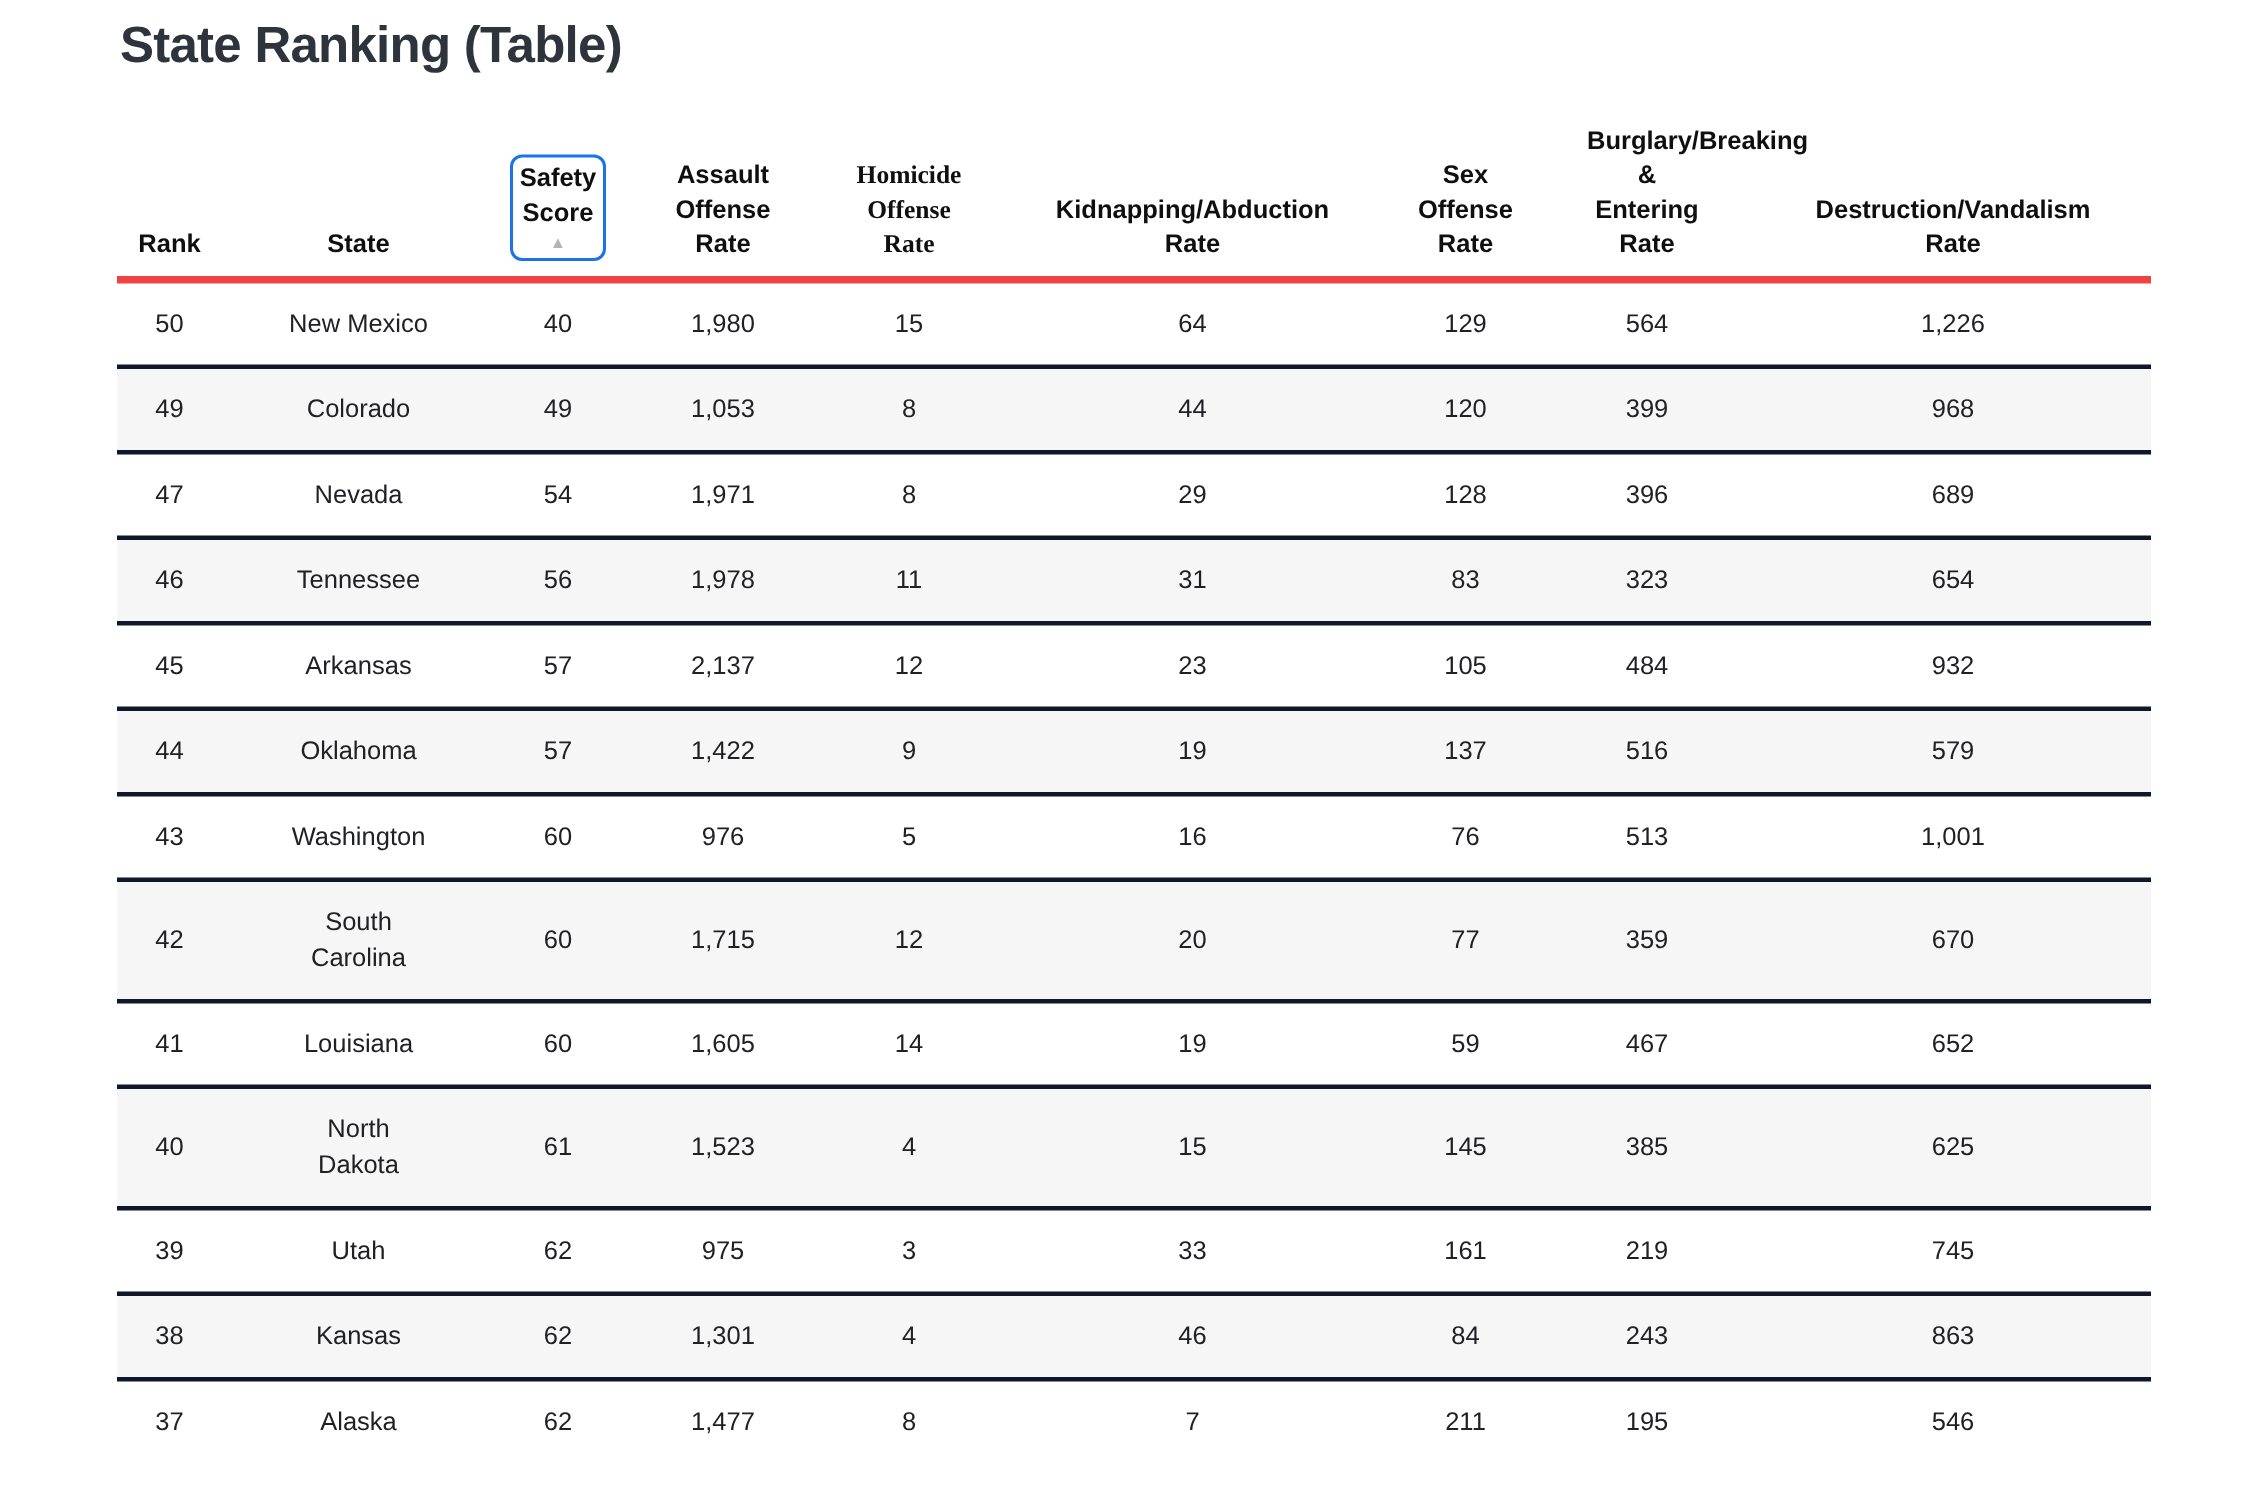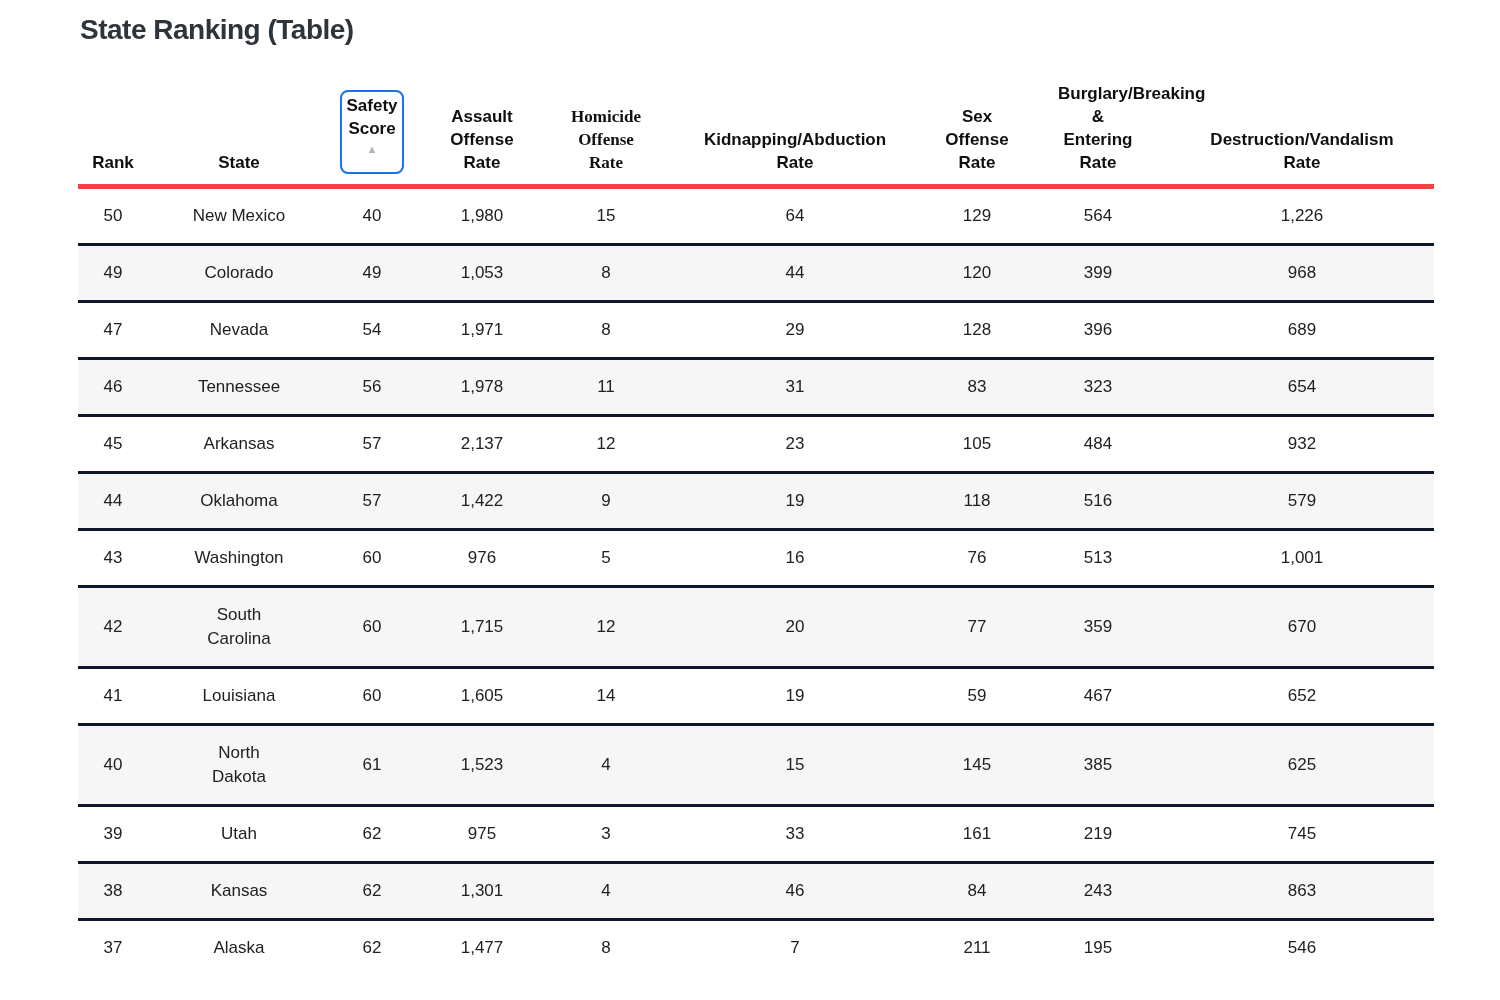--- a/index.html
+++ b/index.html
@@ -7,21 +7,21 @@
     margin: 0; padding: 0;
     width: 1500px; height: 1000px;
     overflow: hidden;
     background: #ffffff;
     font-family: "Liberation Sans", sans-serif;
   }
   .report { padding: 8px 0 0 78px; }
 
   .page-title {
     margin: 0 0 0 2px;
-    font-size: 28px;
+    font-size: 34px;
     line-height: 44px;
     font-weight: 700;
     color: #2e343b;
     letter-spacing: -0.5px;
   }
 
   table.ranking {
     border-collapse: collapse;
     table-layout: fixed;
     width: 1356px;
@@ -44,21 +44,21 @@
   .c5 .hdr { max-width: 200px; text-align: center; }
   .c6 .hdr { max-width: 70px; }
   .c7 .hdr { max-width: 80px; }
   .c8 .hdr { max-width: 212px; }
 
   .sort-box {
     display: inline-flex;
     flex-direction: column;
     border: 2px solid #1a73e8;
     border-radius: 8px;
-    padding: 2px 3px 16px 3px;
+    padding: 2px 3px 3px 3px;
   }
   .sort-box .hdr { max-width: 54px; }
   .tri {
     font-size: 11px;
     line-height: 14px;
     margin-top: 2px;
     color: #b5b5b5;
   }
 
   tbody td {
@@ -182,21 +182,21 @@
           <td class="c7"><span class="cell">484</span></td>
           <td class="c8"><span class="cell">932</span></td>
         </tr>
         <tr>
           <td class="c0"><span class="cell">44</span></td>
           <td class="c1"><span class="cell">Oklahoma</span></td>
           <td class="c2"><span class="cell">57</span></td>
           <td class="c3"><span class="cell">1,422</span></td>
           <td class="c4"><span class="cell">9</span></td>
           <td class="c5"><span class="cell">19</span></td>
-          <td class="c6"><span class="cell">118</span></td>
+          <td class="c6"><span class="cell">137</span></td>
           <td class="c7"><span class="cell">516</span></td>
           <td class="c8"><span class="cell">579</span></td>
         </tr>
         <tr>
           <td class="c0"><span class="cell">43</span></td>
           <td class="c1"><span class="cell">Washington</span></td>
           <td class="c2"><span class="cell">60</span></td>
           <td class="c3"><span class="cell">976</span></td>
           <td class="c4"><span class="cell">5</span></td>
           <td class="c5"><span class="cell">16</span></td>

